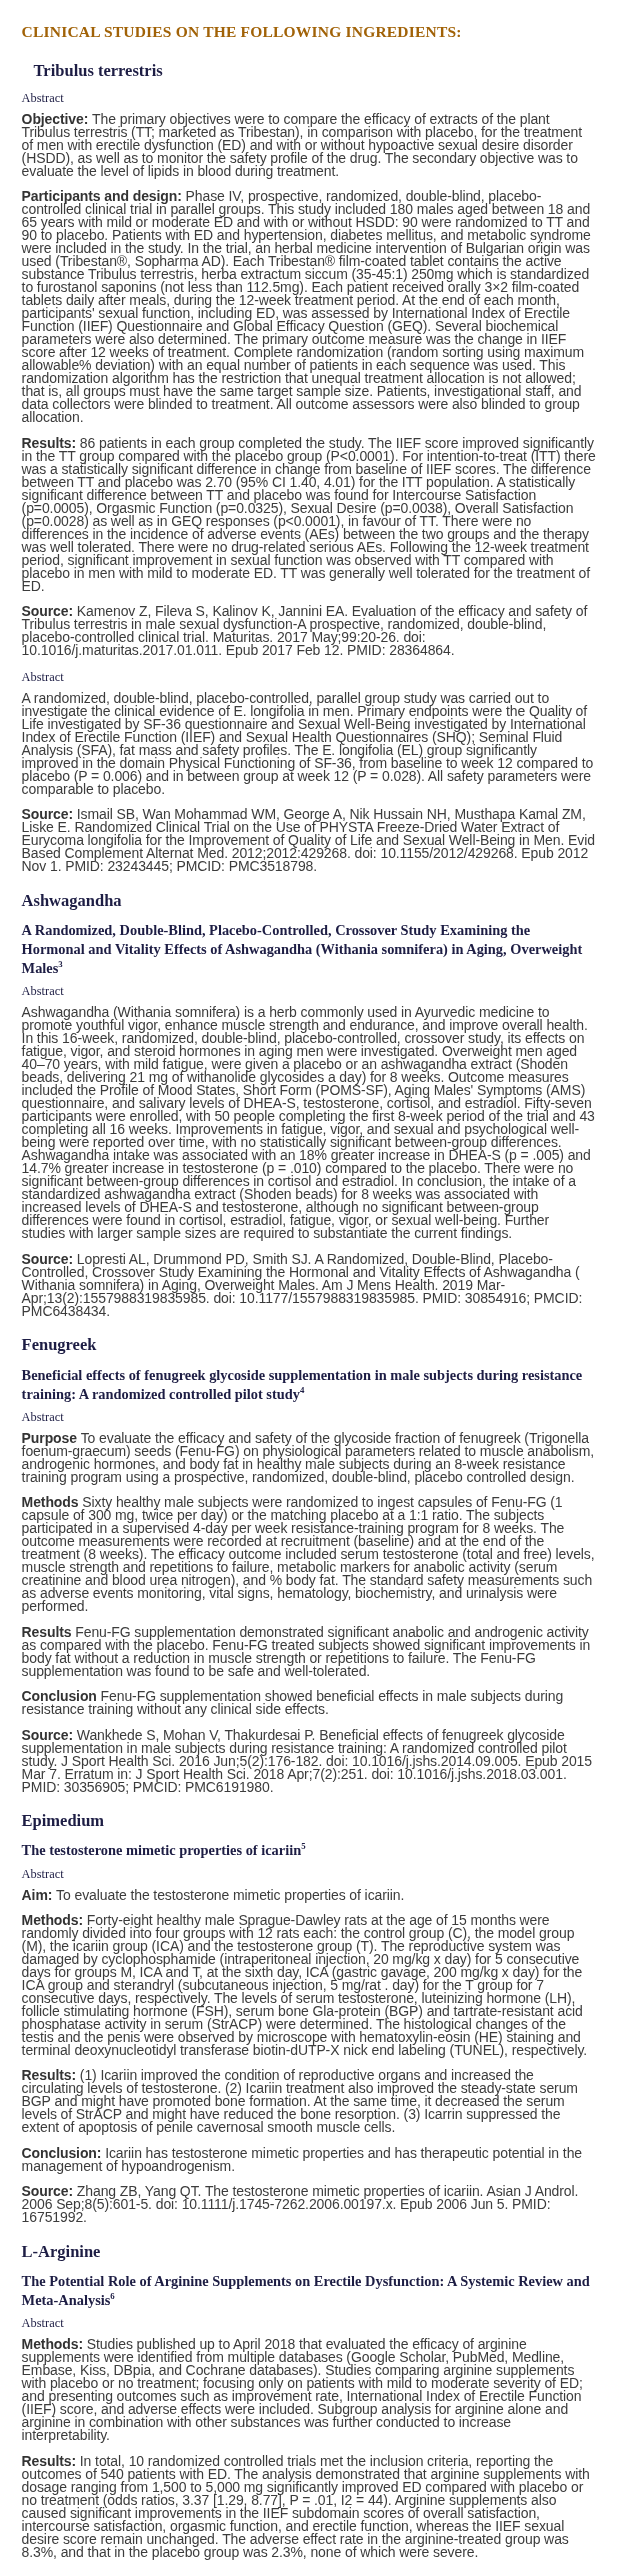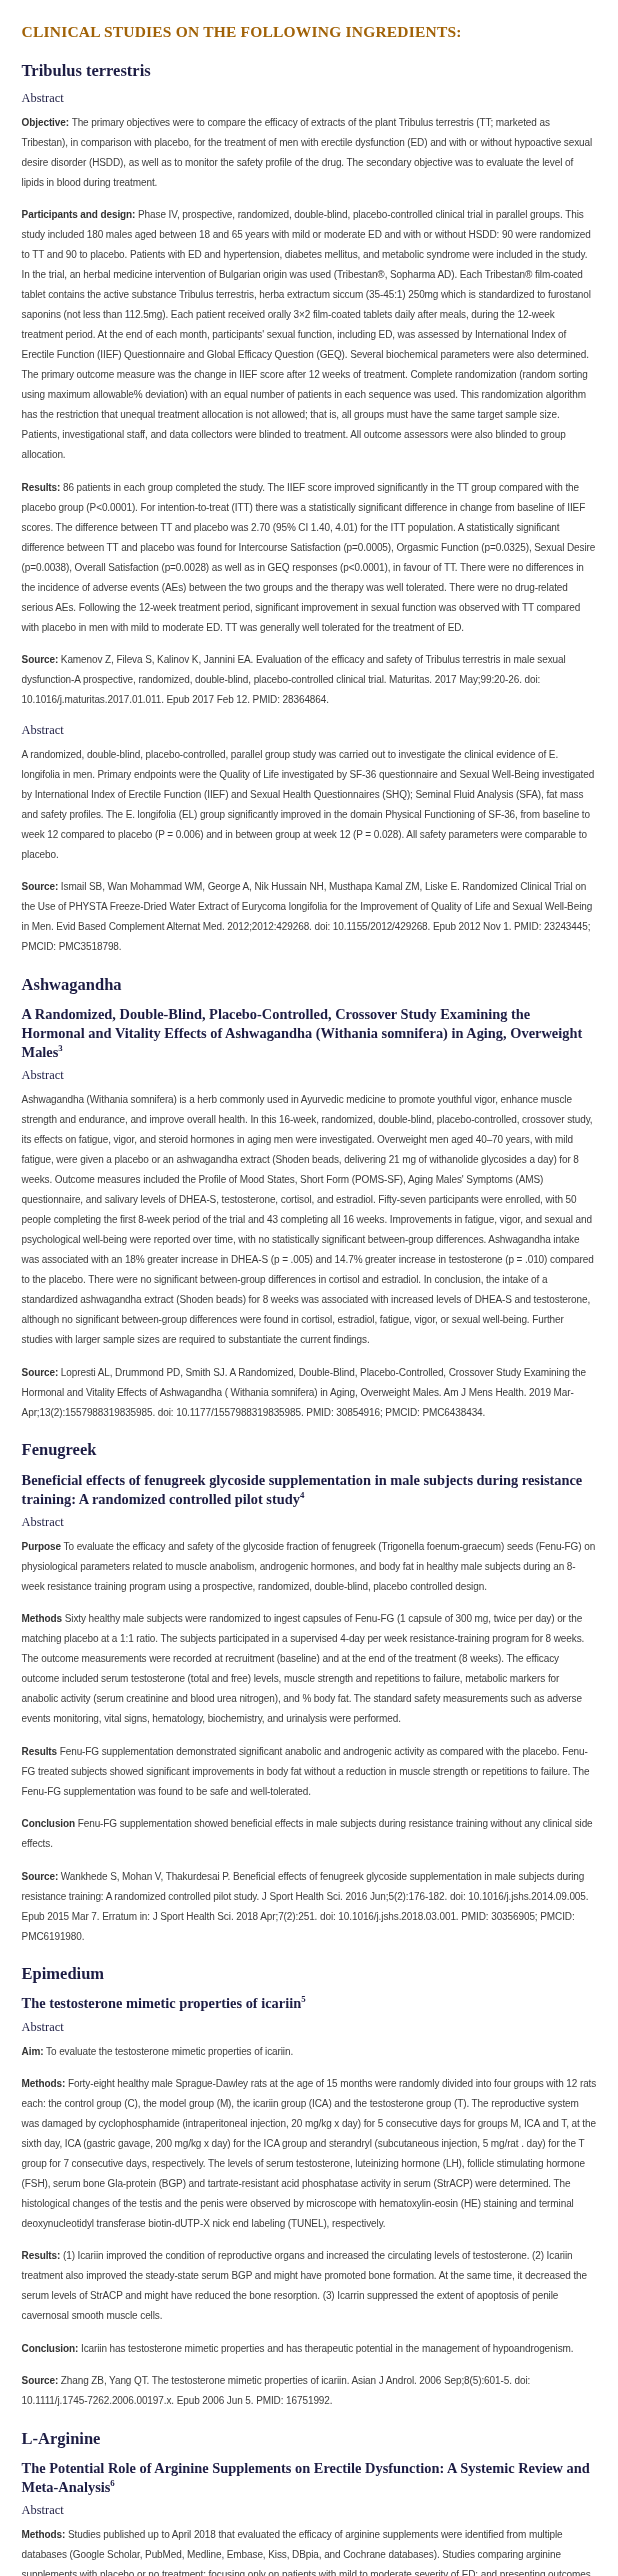--- a/index.html
+++ b/index.html
@@ -21,40 +21,40 @@
     margin: 0 0 19.6px 0;
   }
   .section { margin: 0; }
   .h-ing {
     font-family: "Liberation Serif", "DejaVu Serif", serif;
     font-size: 16.5px;
     font-weight: 700;
     color: #1d1d44;
     margin: 17.5px 0 10.3px 0;
   }
-  .section:first-child .h-ing { margin-top: 0; }
+  .section:first-child .h-ing { margin-top: 0; margin-left: 12px; }
   .h-study {
     font-family: "Liberation Serif", "DejaVu Serif", serif;
     font-size: 14.4px;
     font-weight: 700;
     color: #1d1d44;
     line-height: 19px;
     margin: 0 0 6.2px 0;
   }
   .h-study sup { font-size: 8.8px; line-height: 0; }
   .h-abs {
     font-family: "Liberation Serif", "DejaVu Serif", serif;
     font-size: 12.4px;
     font-weight: 400;
     color: #1d1d44;
     margin: 0 0 7.2px 0;
   }
   .para {
-    font-size: 10px;
-    line-height: 20px;
+    font-size: 14px;
+    line-height: 13px;
     letter-spacing: -0.1px;
     margin: 0 0 12.4px 0;
     color: #3c3c3c;
   }
   .para strong { font-weight: 700; color: #333333; }
 </style>
 </head>
 <body>
 
 <div class="page">

